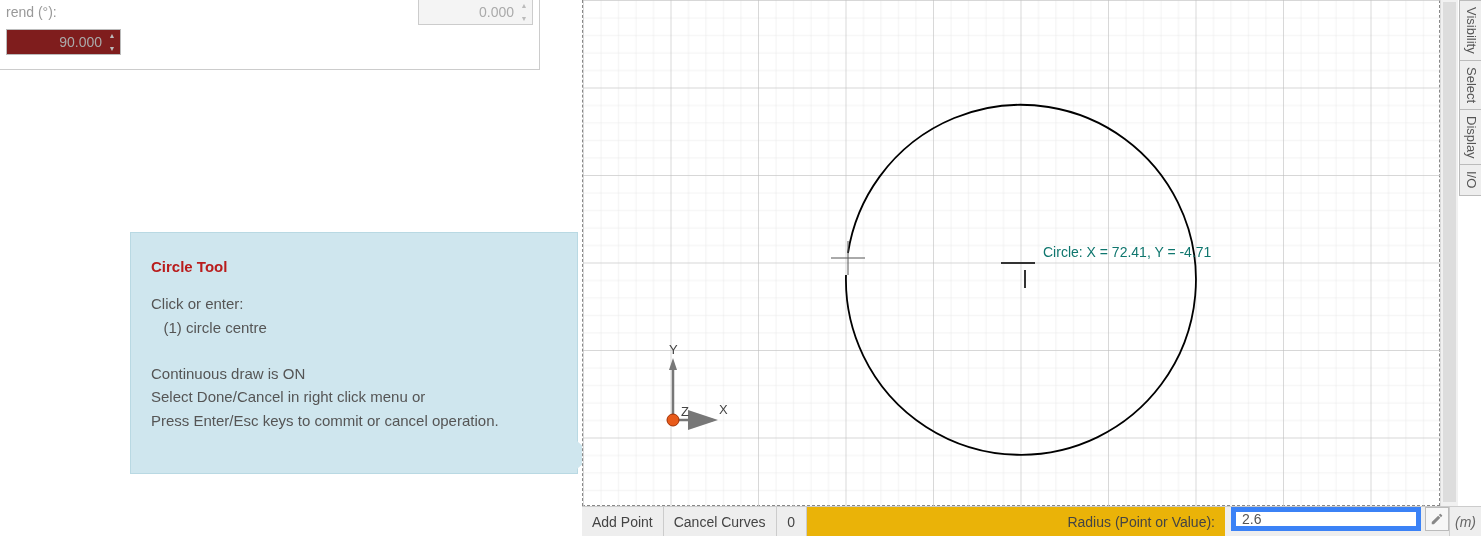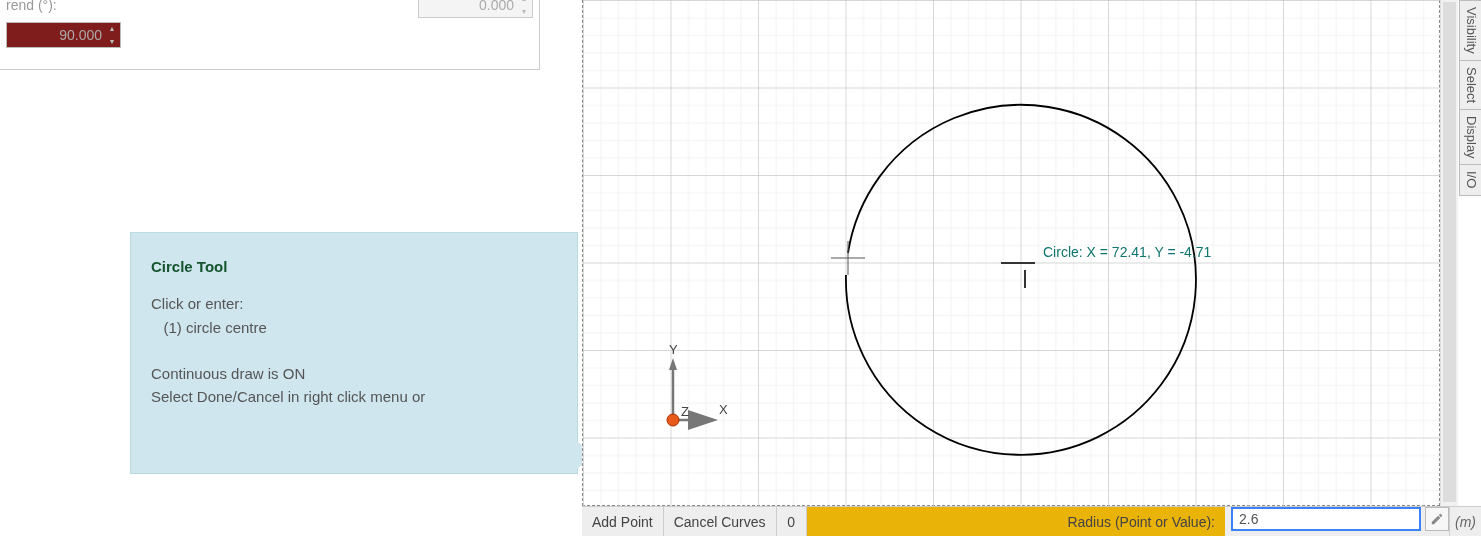--- a/index.html
+++ b/index.html
@@ -14,21 +14,21 @@
     overflow: hidden;
   }
 
   
   .left-panel {
     position: absolute;
     left: 0; top: 0;
     width: 540px; height: 70px;
     border-right: 1px solid #ccc;
     border-bottom: 1px solid #ccc;
-    padding: 0 6px;
+    padding: 7px 6px;
   }
   .prop-row {
     display: flex; align-items: center; height: 30px;
     color: #999;
   }
   .prop-label { flex: 1; font-size: 14px; }
   .prop-input {
     width: 115px; height: 26px;
     border: 1px solid #bbb;
     display: flex; align-items: center; justify-content: flex-end;
@@ -50,21 +50,21 @@
     position: absolute;
     left: 130px; top: 232px;
     width: 448px; height: 242px;
     background: #cfe6ee;
     border: 1px solid #b9d9e3;
     padding: 22px 20px;
     color: #555;
     font-size: 15px;
     line-height: 1.55;
   }
-  .tooltip-box .title { font-weight: 600; margin-bottom: 14px; color:#14532d; }
+  .tooltip-box .title { font-weight: 600; margin-bottom: 14px; color:#b91c1c; }
   .tooltip-pointer {
     position: absolute;
     right: -16px; bottom: 4px;
     width: 0; height: 0;
     border-top: 14px solid transparent;
     border-bottom: 14px solid transparent;
     border-left: 16px solid #cfe6ee;
   }
 
   
@@ -91,21 +91,21 @@
     color: #444;
   }
   .status-cell {
     display:flex; align-items:center;
     padding: 0 10px;
     border-right: 1px solid #ccc;
     background:#eee;
   }
   .status-cell.flex { flex:1; justify-content:flex-end; background:#eab308; border-right:none;}
   .radius-input {
-    height: 24px; border:2px solid #3b82f6; background:#fff;
+    height: 24px; border:5px solid #3b82f6; background:#fff;
     padding: 2px 6px; font-size:14px; color:#555;
     width: 190px; margin-left:6px;
     display:flex; align-items:center;
   }
   .pencil-box {
     width:24px; height:24px; border:1px solid #bbb; background:#f7f7f7;
     display:flex; align-items:center; justify-content:center;
     margin-left:4px;
   }
   .unit-box {
@@ -170,20 +170,21 @@
   </div>
 </div>
 
 <div class="tooltip-box">
   <div class="title">Circle Tool</div>
   <div>Click or enter:</div>
   <div style="white-space:pre;">   (1) circle centre</div>
   <br>
   <div>Continuous draw is ON</div>
   <div>Select Done/Cancel in right click menu or</div>
+  <div>Press Enter/Esc keys to commit or cancel operation.</div>
   <div class="tooltip-pointer"></div>
 </div>
 
 <div class="canvas-area">
   <svg class="canvas-svg" width="858" height="506">
 
     <defs>
       <pattern id="smallGrid" width="17.5" height="17.5" patternUnits="userSpaceOnUse">
         <path d="M 17.5 0 L 0 0 0 17.5" fill="none" stroke="#e6e6e6" stroke-width="1"></path>
       </pattern>

